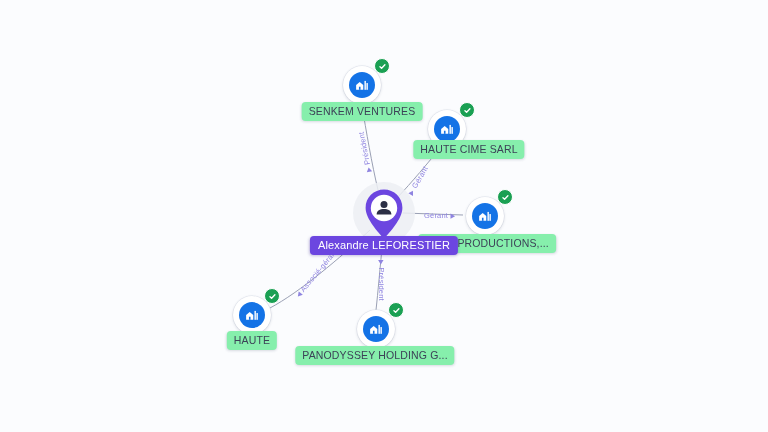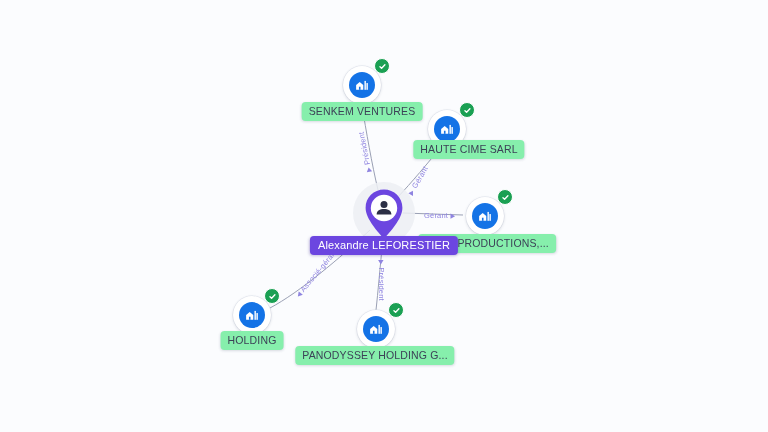--- a/index.html
+++ b/index.html
@@ -238,21 +238,21 @@
           <rect x="10.1" y="3.1" width="1.5" height="9.5" fill="#ffffff"></rect>
           <rect x="12.2" y="5.4" width="1.5" height="7.2" fill="#ffffff"></rect>
         </svg>
       </div>
       <div class="verified-badge">
         <svg width="9" height="9" viewBox="0 0 12 12">
           <path fill="none" stroke="#ffffff" stroke-width="1.8" stroke-linecap="round" stroke-linejoin="round" d="M2.6 6.2 L4.8 8.4 L9.2 3.7"></path>
         </svg>
       </div>
     </div>
-    <div class="node-label" style="left:0px; top:16px;">HOLDING</div>
+    <div class="node-label" style="left:0px; top:16px;">HAUTE</div>
   </div>
 
   <div class="node" style="left:376px; top:329px;">
     <div class="company-icon-wrap">
       <div class="company-icon-circle">
         <svg width="15" height="15" viewBox="0 0 16 16">
           <path fill="#ffffff" d="M1.2 7.4 L5 4.3 L8.8 7.4 L8.8 12.6 L1.2 12.6 Z"></path>
           <rect x="4.2" y="9.3" width="1.7" height="3.3" fill="#1473e6"></rect>
           <rect x="10.1" y="3.1" width="1.5" height="9.5" fill="#ffffff"></rect>
           <rect x="12.2" y="5.4" width="1.5" height="7.2" fill="#ffffff"></rect>

